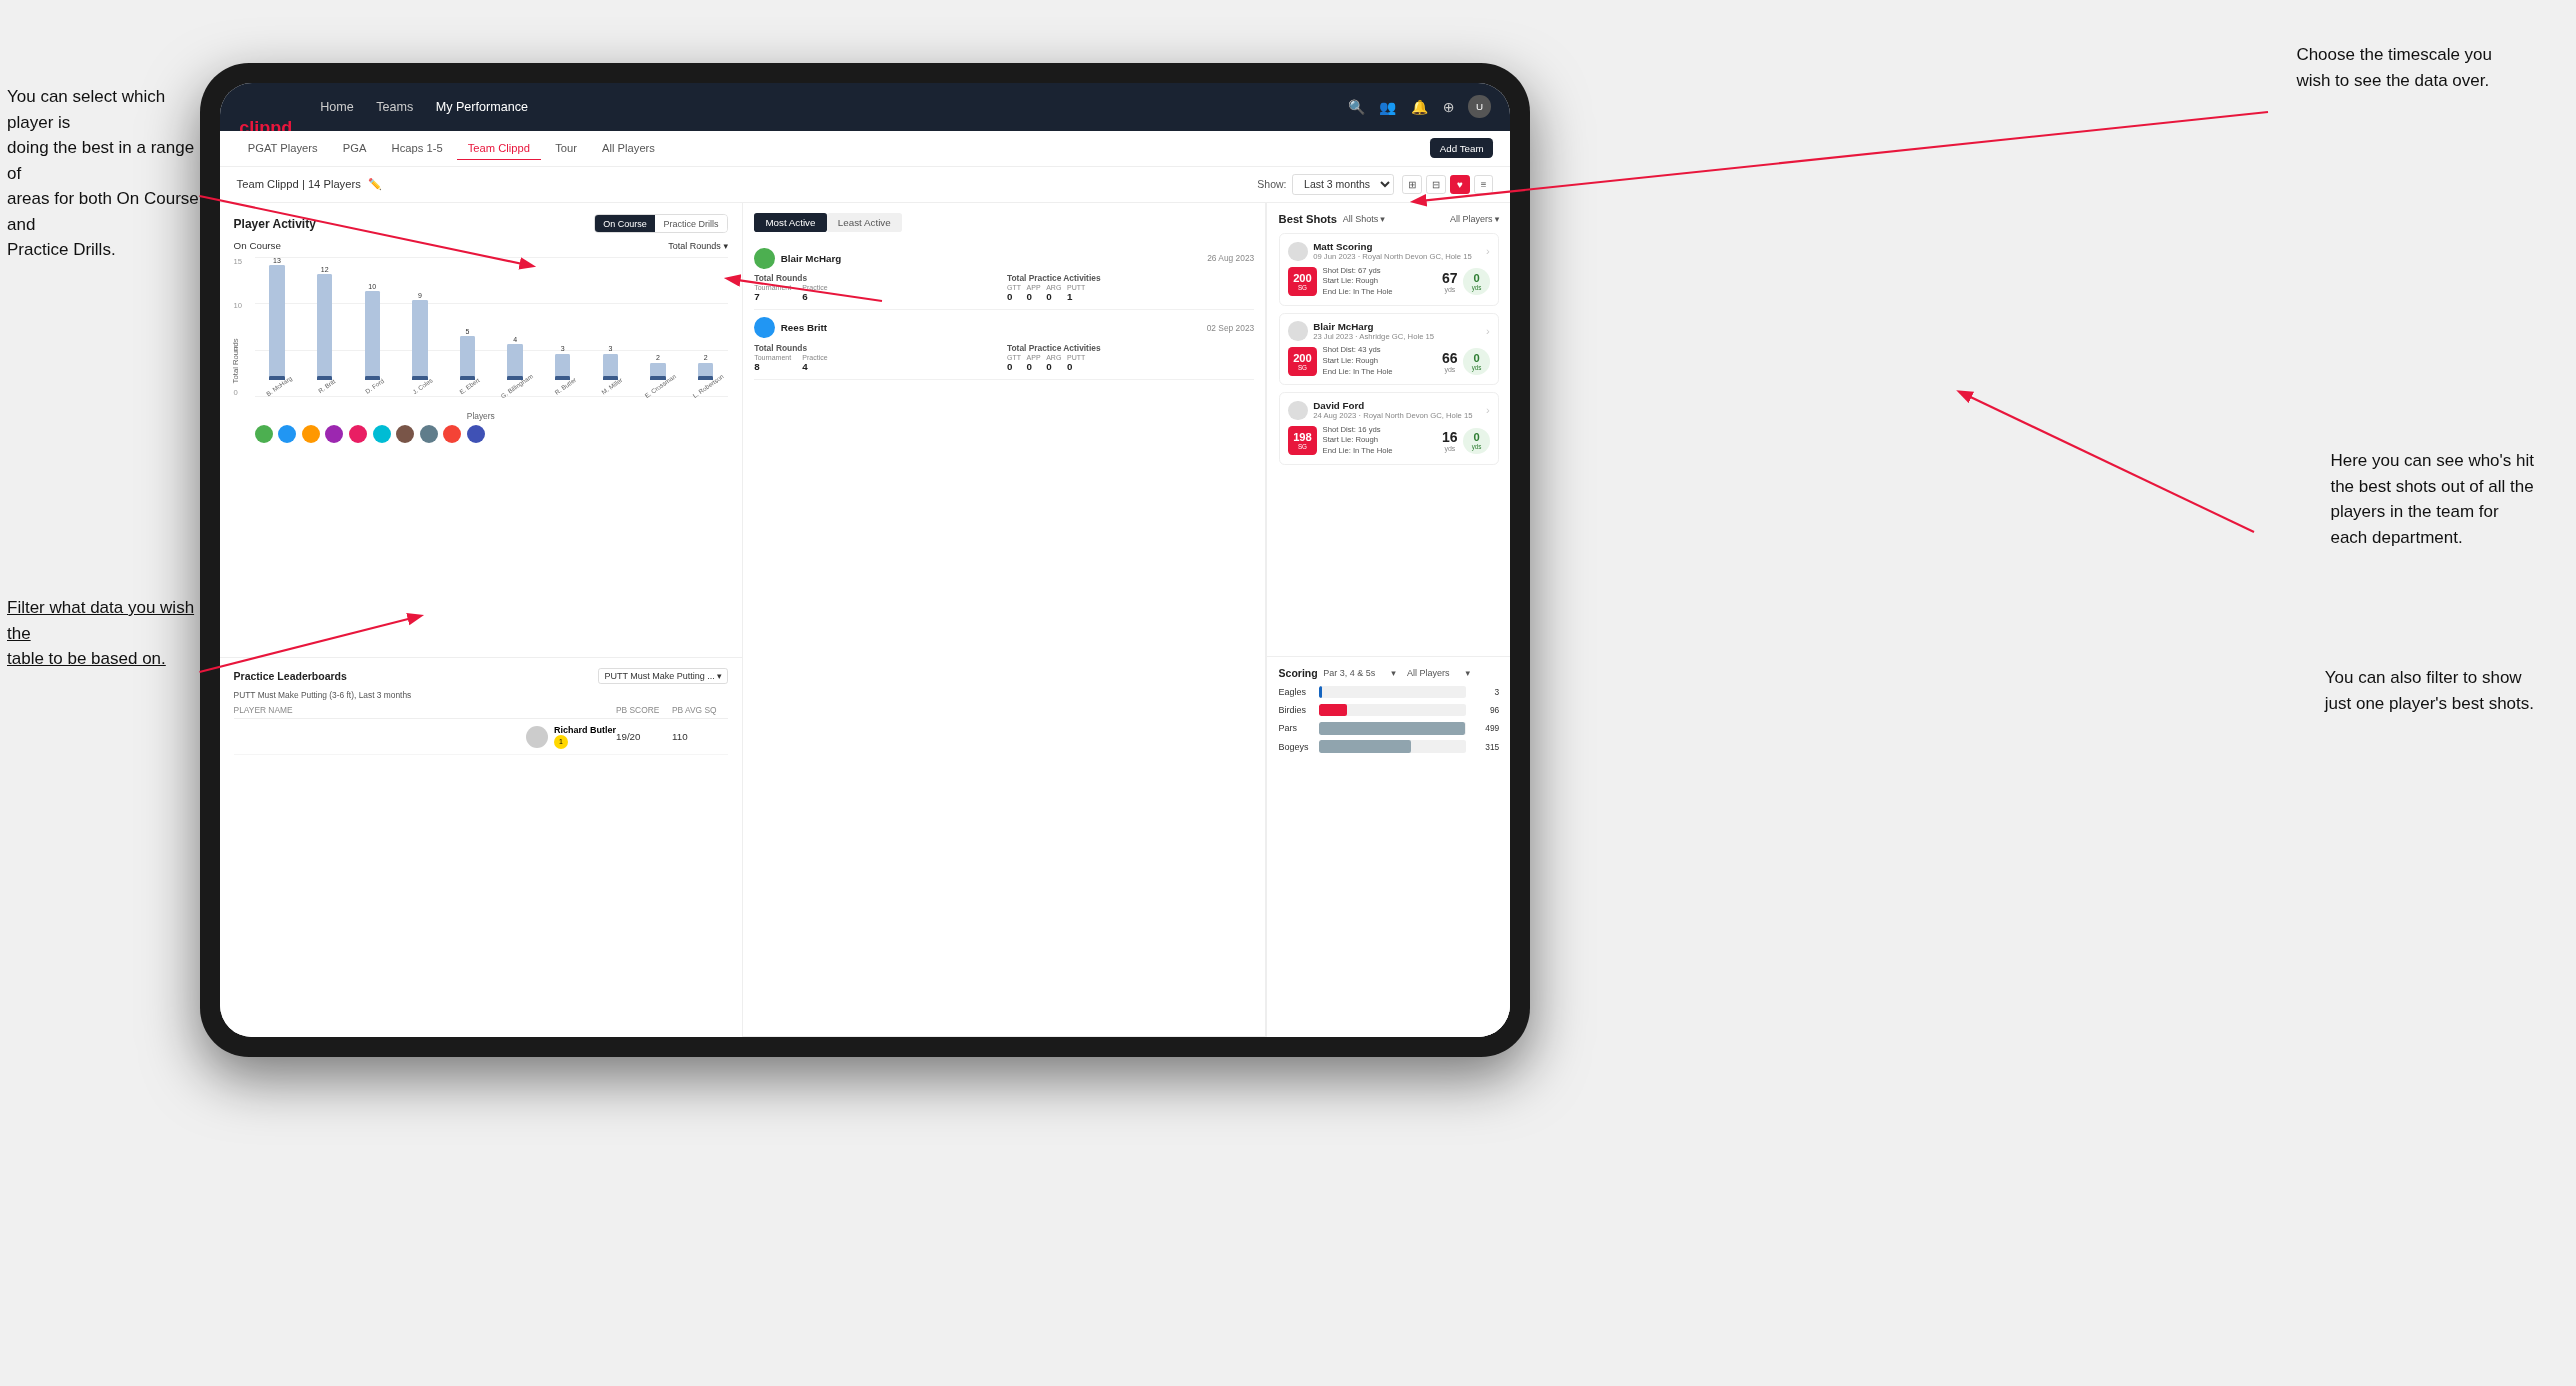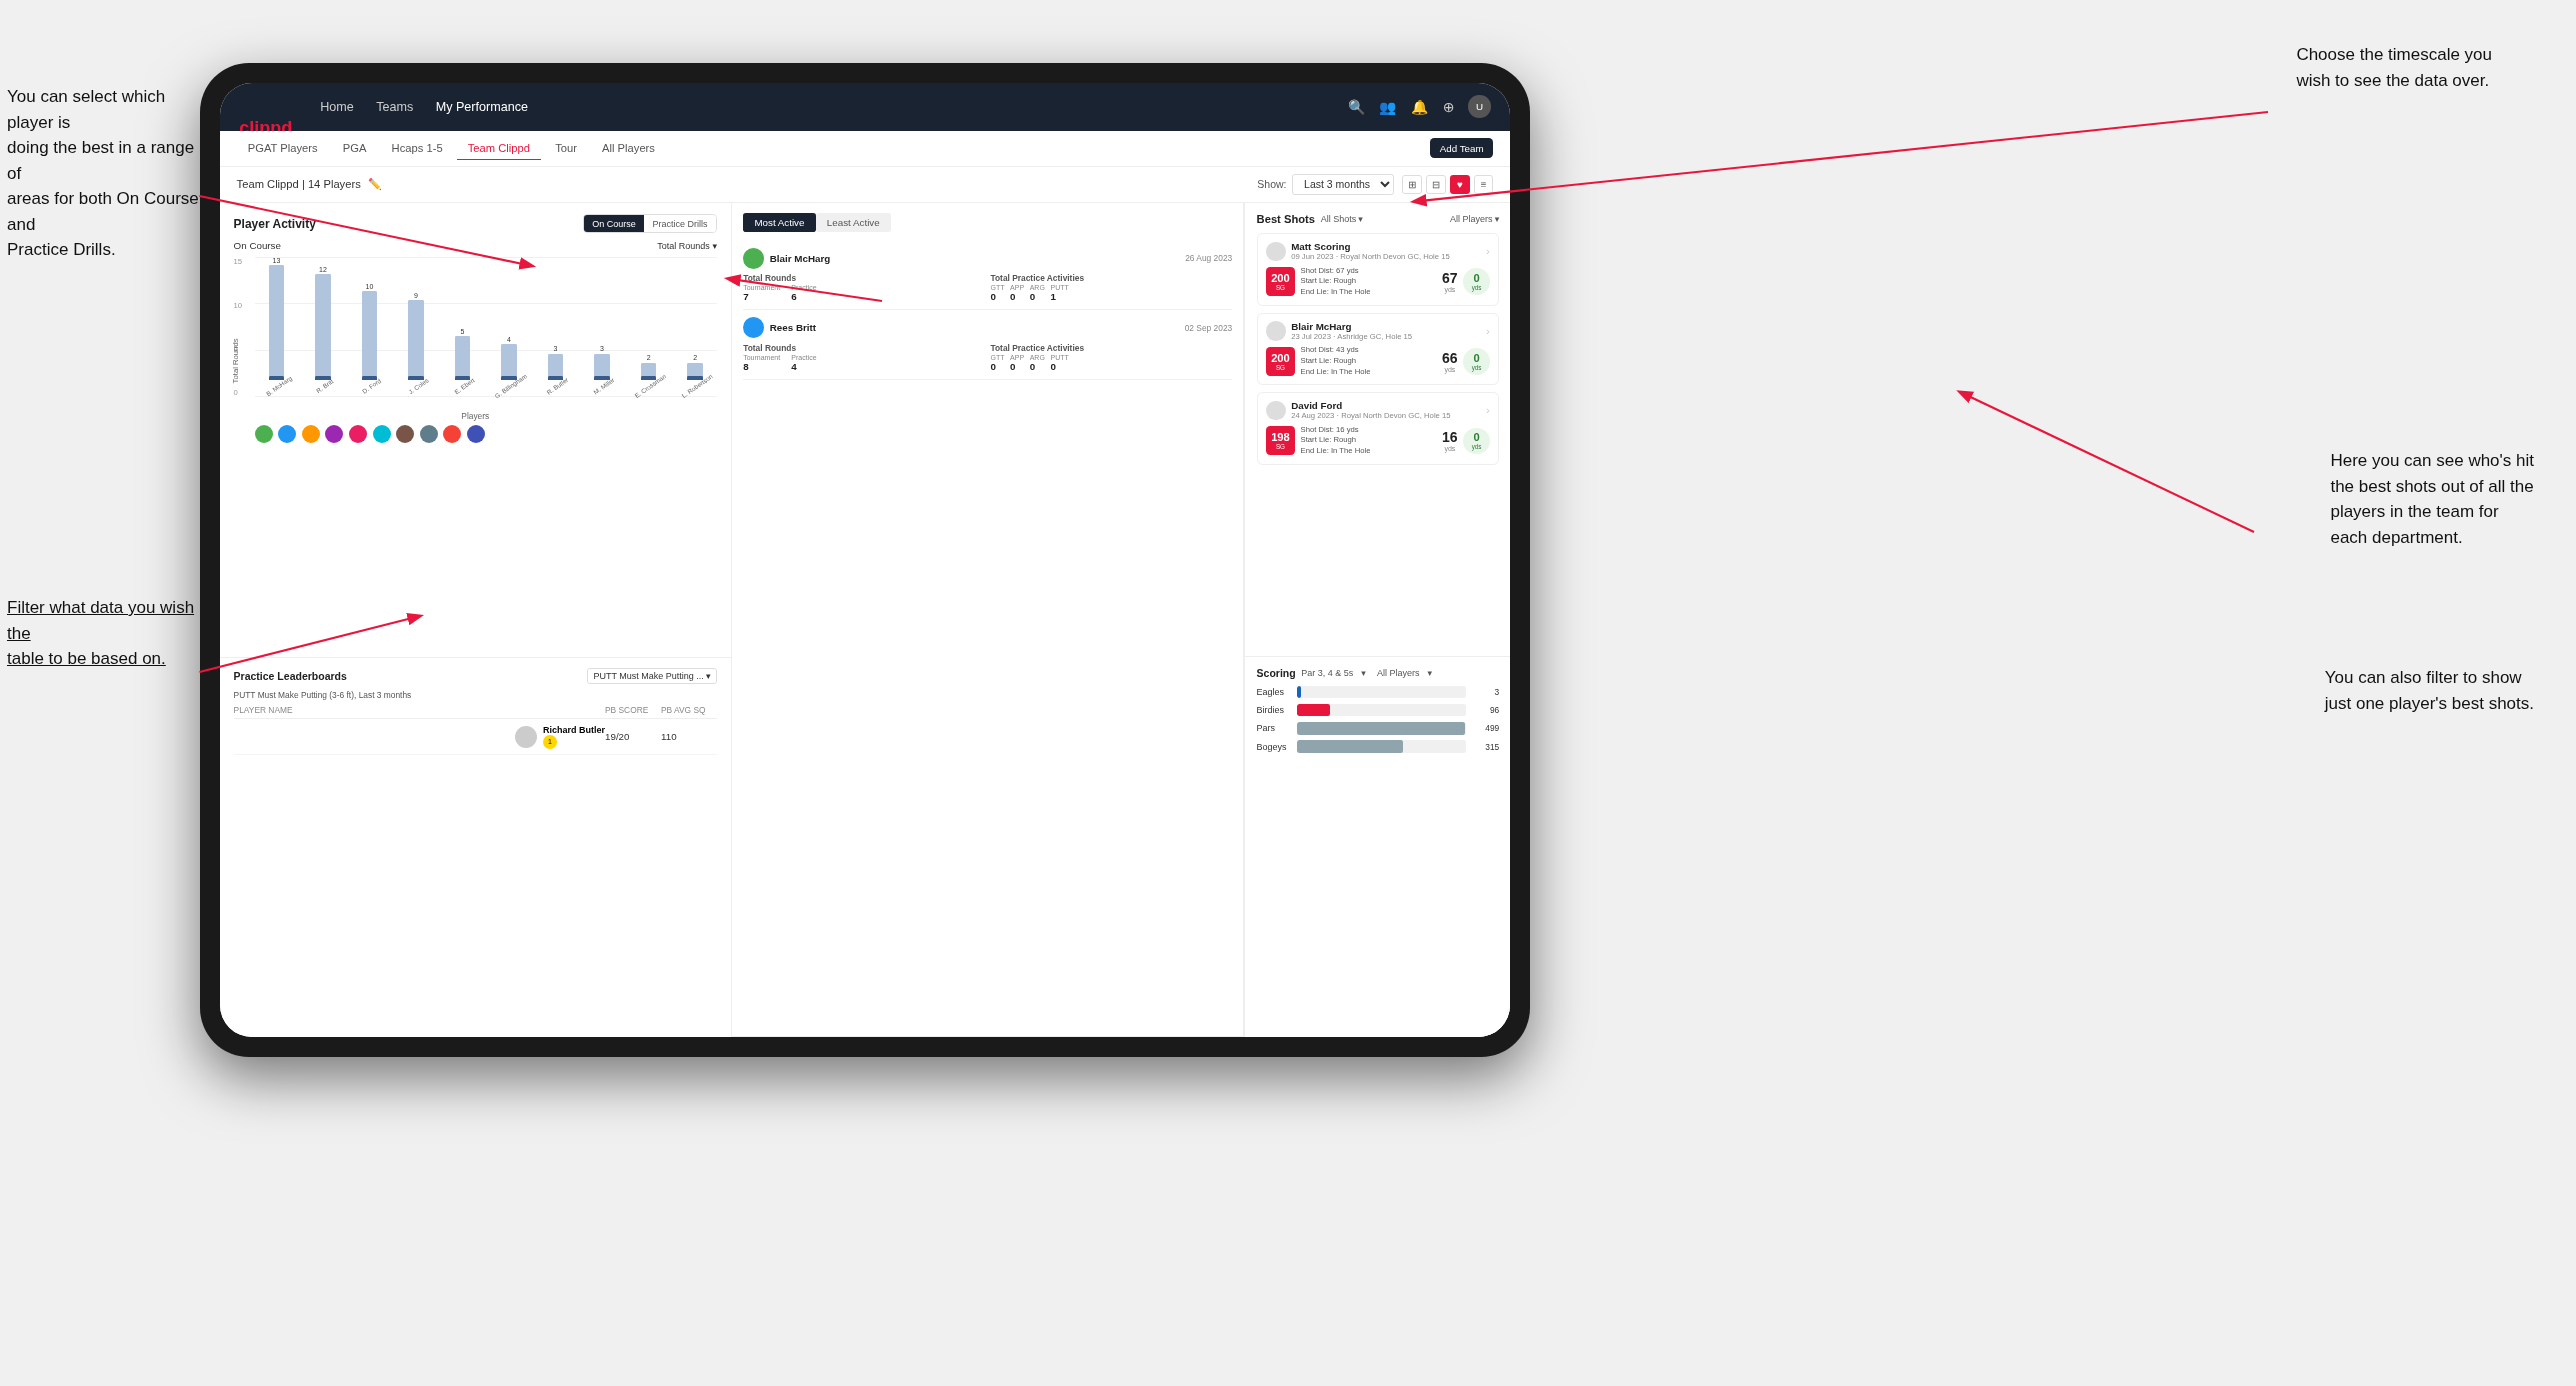--- a/index.html
+++ b/index.html
@@ -349,21 +349,21 @@
     }
     .gold-badge { background: #ffd700; }
     .silver-badge { background: #c0c0c0; }
     .score-cell {
       font-size: 9.8px;
       color: #333;
     }
 
     
     .right-panel {
-      width: 266px;
+      width: 244px;
       display: flex;
       flex-direction: column;
       background: #f9f9f9;
       border-left: 0.7px solid #eee;
     }
 
     
     .best-shots-panel {
       background: #fff;
       padding: 9.8px 11.2px;
@@ -508,21 +508,21 @@
     }
     .scoring-title {
       font-size: 10.5px;
       font-weight: 600;
       color: #222;
     }
     .scoring-filter {
       font-size: 9px;
       color: #555;
       display: flex;
-      gap: 8px;
+      gap: 16px;
     }
     .scoring-bar-row {
       display: flex;
       align-items: center;
       margin-bottom: 5.6px;
       gap: 5.6px;
     }
     .scoring-bar-label {
       font-size: 9px;
       color: #333;

